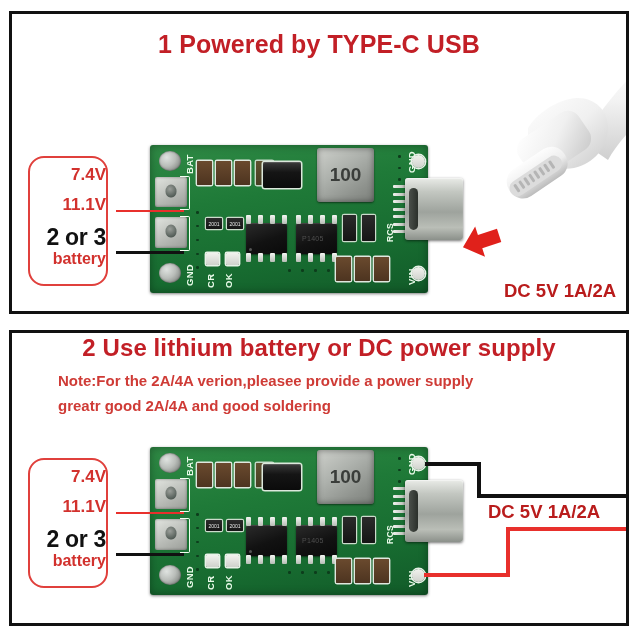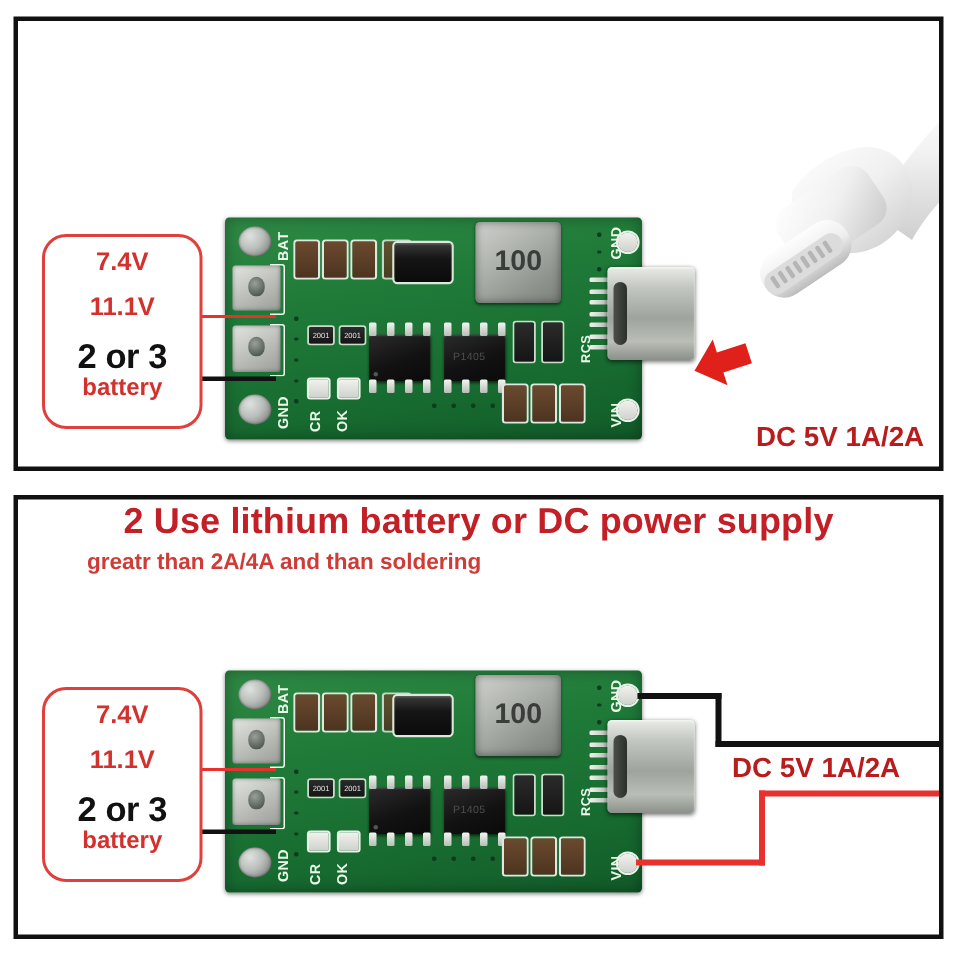--- a/index.html
+++ b/index.html
@@ -11,21 +11,21 @@
   #panel-bottom{top:330px;height:296px;}
 
   .hdr{width:100%;text-align:center;color:#c21f26;font-weight:bold;}
   .title1{font-size:25px;letter-spacing:.1px;margin-top:16px;}
   .title2{font-size:24px;letter-spacing:.1px;margin-top:1px;}
   .note{font-size:15.5px;color:#cf3b36;line-height:1.42;margin-top:7px;padding:0 14px;font-weight:bold;}
   .note2{font-size:15px;color:#cf3b36;line-height:1.5;margin-top:8px;padding:0 46px;font-weight:bold;}
 
   
   .labelbox{position:absolute;border:2.2px solid #e0403c;border-radius:16px;background:#fff;
-            width:107px;box-sizing:border-box;text-align:center;z-index:6;}
+            width:80px;box-sizing:border-box;text-align:right;z-index:6;}
   .lb-v{color:#d2312d;font-weight:bold;font-size:17px;}
   .lb-v.first{margin-top:7px;}
   .lb-big{color:#111;font-weight:bold;font-size:23px;margin-top:9px;letter-spacing:-.3px;}
   .lb-sub{color:#d2312d;font-weight:bold;font-size:16px;margin-top:-1px;margin-bottom:6px;}
 
   
   .wire{position:absolute;z-index:5;}
   .wire-red{background:#e8302c;}
   .wire-black{background:#111;}
 
@@ -97,20 +97,21 @@
   .dclabel{position:absolute;color:#b91c1c;font-weight:bold;font-size:18.5px;z-index:7;
            font-family:"Liberation Sans",sans-serif;white-space:nowrap;}
 </style>
 </head>
 <body>
 
 <div class="page">
 
   <div class="panel" id="panel-top">
 
+    <div class="hdr title1">1 Powered by TYPE-C USB</div>
 
     <div class="labelbox" style="left:16px;top:142px;height:130px;">
       <div class="lb-v first">7.4V</div>
       <div class="lb-v" style="margin-top:10px">11.1V</div>
       <div class="lb-big">2 or 3</div>
       <div class="lb-sub">battery</div>
     </div>
 
     <div class="wire wire-red" style="left:104px;top:196px;width:68px;height:2px;"></div>
     <div class="wire wire-black" style="left:104px;top:237px;width:68px;height:3px;"></div>
@@ -277,21 +278,22 @@
         </g>
       </g>
     </svg>
 
     <div class="dclabel" style="left:492px;top:266px;">DC 5V 1A/2A</div>
   </div>
 
   <div class="panel" id="panel-bottom">
 
     <div class="hdr title2">2 Use lithium battery or DC power supply</div>
-    <div class="note2" style="margin-top:2px">greatr than 2A/4A and than soldering</div>
+    <div class="note2">Note:For the 2A/4A verion,pleasee provide a power supply</div>
+    <div class="note2" style="margin-top:2px">greatr good 2A/4A and good soldering</div>
 
     <div class="labelbox" style="left:16px;top:125px;height:130px;">
       <div class="lb-v first">7.4V</div>
       <div class="lb-v" style="margin-top:10px">11.1V</div>
       <div class="lb-big">2 or 3</div>
       <div class="lb-sub">battery</div>
     </div>
 
     <div class="wire wire-red" style="left:104px;top:179px;width:68px;height:2px;"></div>
     <div class="wire wire-black" style="left:104px;top:220px;width:68px;height:3px;"></div>

